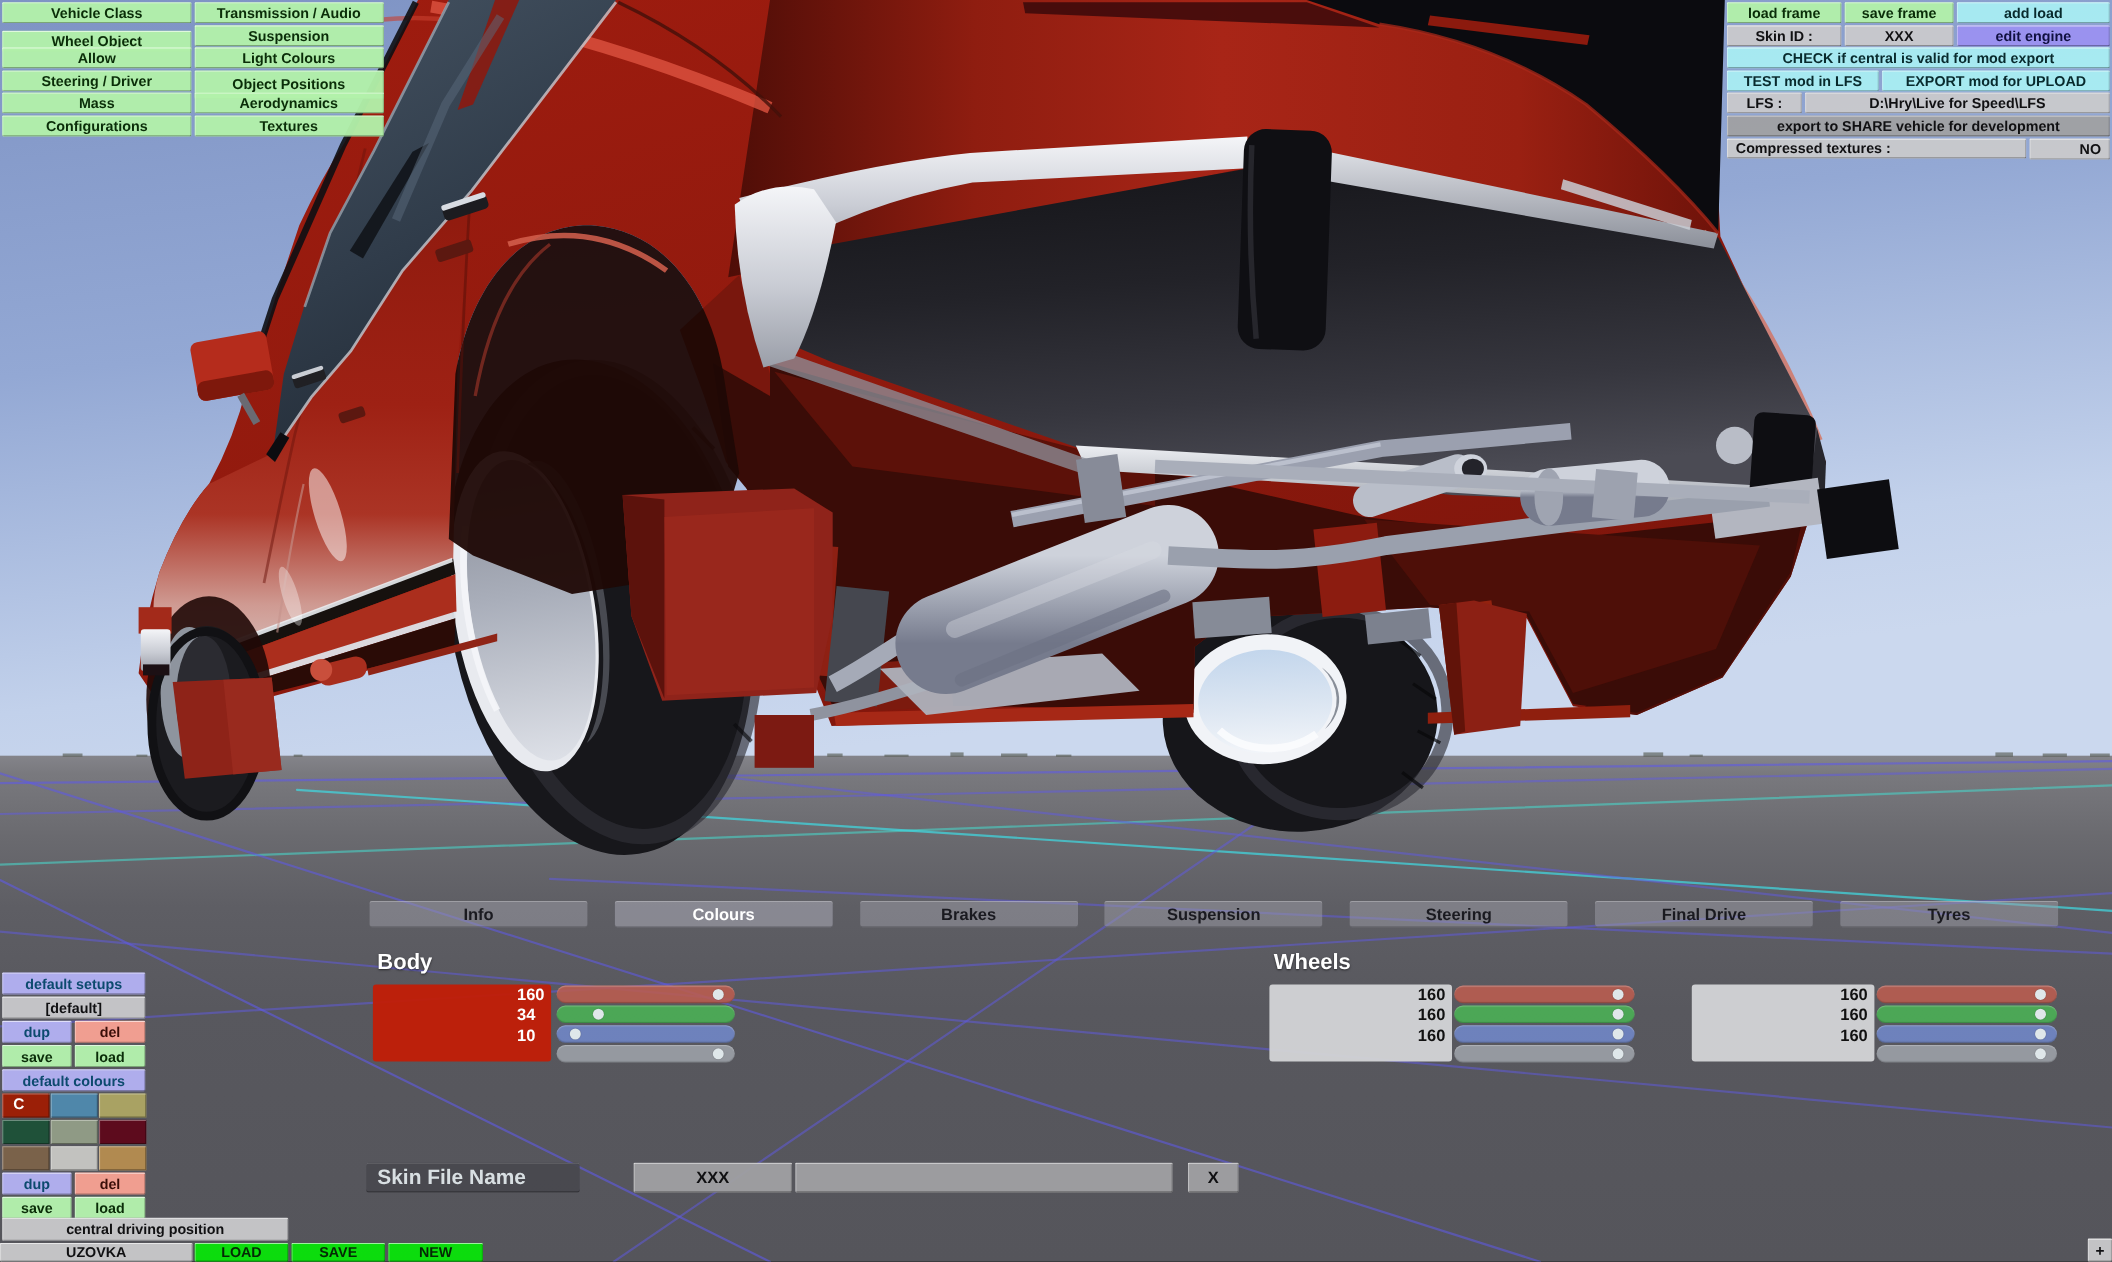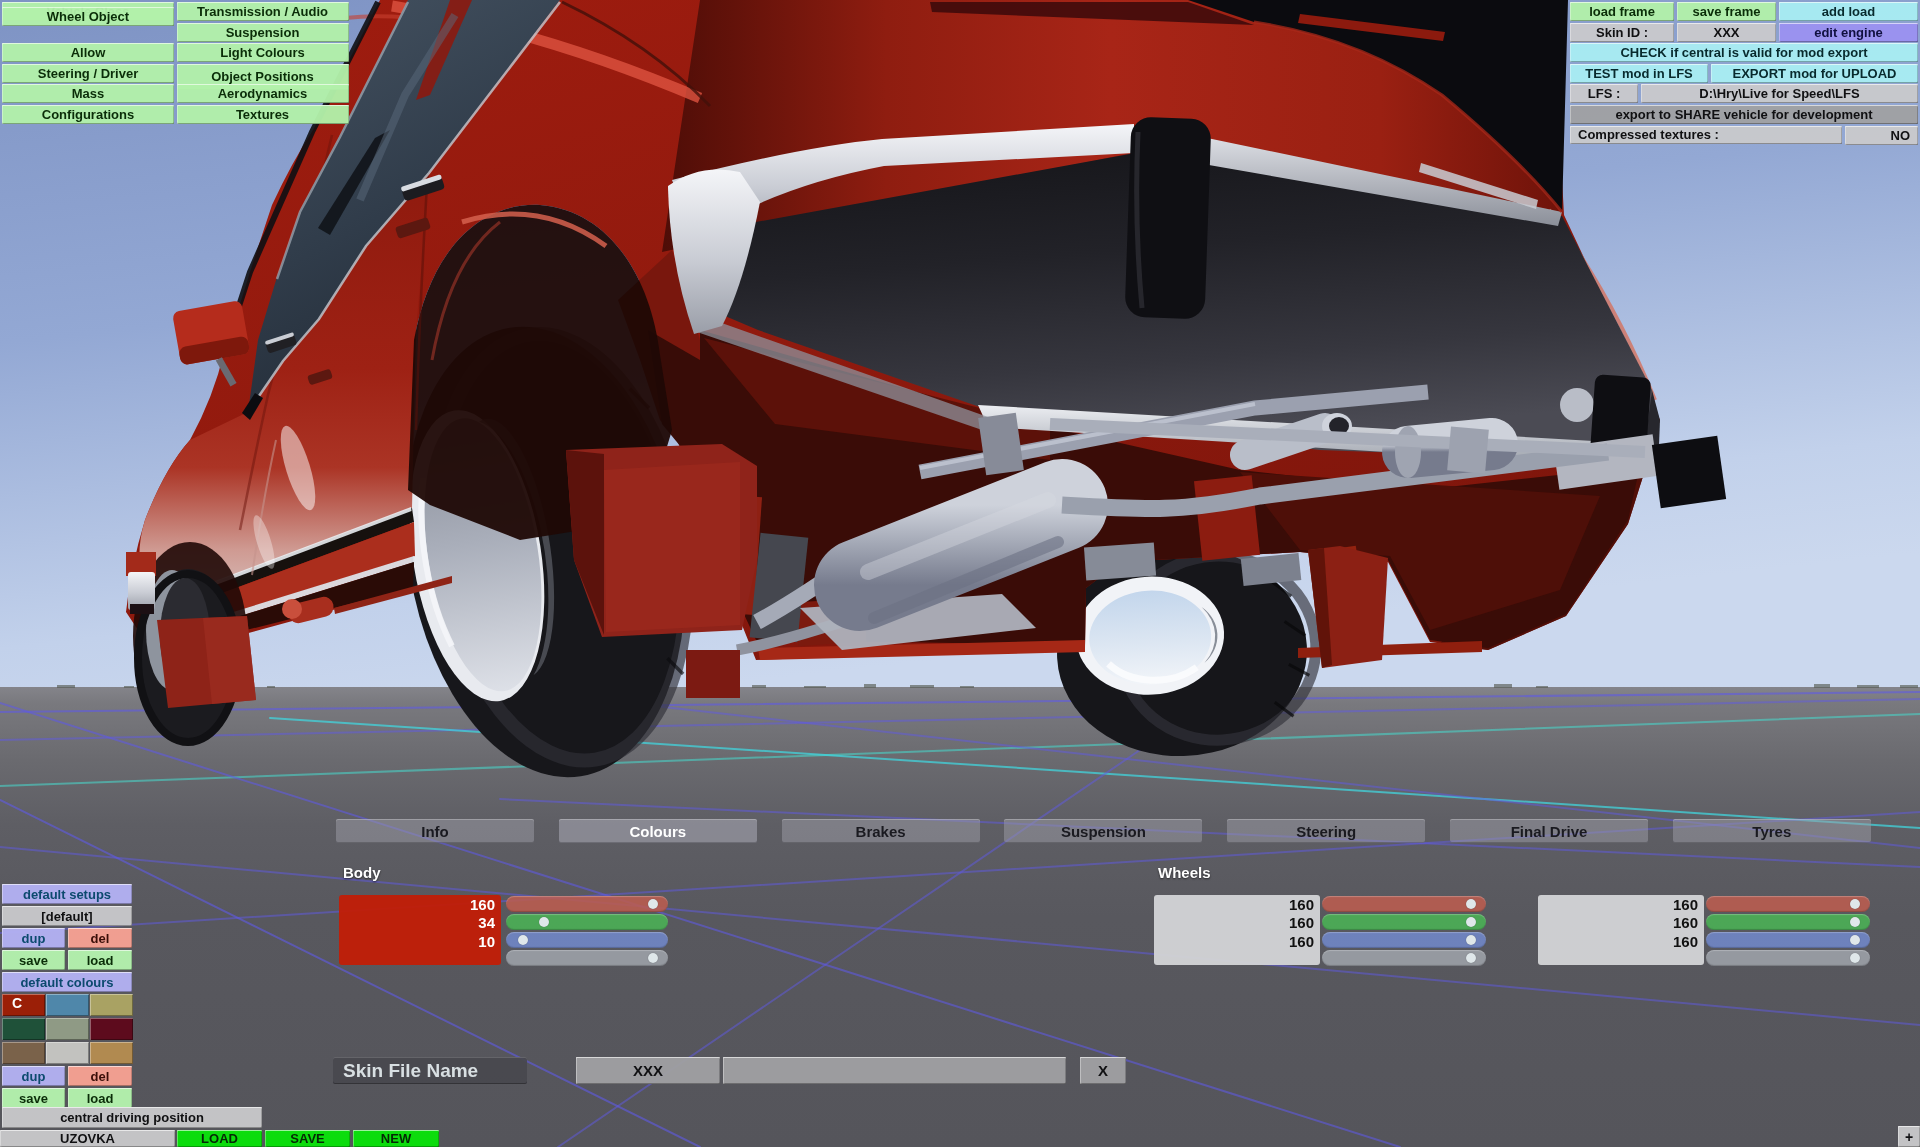--- a/index.html
+++ b/index.html
@@ -19,24 +19,24 @@
   .b-gray2  {background:rgba(160,160,162,.95);}
   .b-peri   {background:rgba(179,177,242,.96);color:#0c4a6e;}
   .b-salmon {background:rgba(247,161,147,.96);color:#3a0e08;}
   .b-pgreen {background:rgba(180,242,174,.96);color:#0a2d08;}
   .b-bgreen {background:rgba(10,225,10,.97);color:#052805;}
   .tab{position:absolute;display:flex;align-items:center;justify-content:center;
     width:198px;height:24px;background:rgba(158,158,168,.5);border-radius:2px;
     font-weight:bold;font-size:15px;color:#1a1a20;
     box-shadow:inset 0 1px 0 rgba(255,255,255,.25), inset 0 -1px 0 rgba(0,0,0,.2);}
   .tab.sel{color:#ffffff;background:rgba(172,172,184,.55);}
-  .sec-title{position:absolute;font-weight:bold;font-size:15px;color:#fff;
+  .sec-title{position:absolute;font-weight:bold;font-size:20px;color:#fff;
     text-shadow:0 1px 2px rgba(0,0,0,.6);}
   .swatch{position:absolute;border-radius:3px;}
-  .swatch .vals{position:absolute;right:6px;top:1px;text-align:right;font-weight:bold;font-size:15px;line-height:18.3px;}
+  .swatch .vals{position:absolute;right:6px;top:1px;font-weight:bold;font-size:15px;line-height:18.3px;}
   .slider{position:absolute;height:16px;border-radius:8px;
     box-shadow:inset 0 1px 1px rgba(255,255,255,.25), inset 0 -1px 1px rgba(0,0,0,.2);}
   .slider .knob{position:absolute;top:3px;width:10px;height:10px;border-radius:50%;
     background:#dfe7ea;box-shadow:0 0 1px rgba(0,0,0,.4);}
   .sl-r{background:rgba(187,92,80,.88);}
   .sl-g{background:rgba(74,178,85,.88);}
   .sl-b{background:rgba(113,135,201,.88);}
   .sl-x{background:rgba(160,164,171,.85);}
   .pal{position:absolute;width:43px;height:22px;
     box-shadow:inset 1px 1px 0 rgba(255,255,255,.35), inset -1px -1px 0 rgba(0,0,0,.35);}
@@ -366,21 +366,21 @@
         <rect x="126" y="552" width="30" height="24" fill="#a32a1a"></rect>
         <rect x="128" y="572" width="27" height="38" rx="3" fill="url(#chrome)"></rect>
         <rect x="130" y="604" width="24" height="10" fill="#1c1014"></rect>
       </g>
     </g>
   </g>
 </svg>
 
 <div>
   <div class="btn b-green" style="left:2px;top:2px;width:172px;height:19px">Vehicle Class</div>
-  <div class="btn b-green" style="left:2px;top:7px;width:172px;height:19px">Wheel Object</div>
+  <div class="btn b-green" style="left:2px;top:28px;width:172px;height:19px">Wheel Object</div>
   <div class="btn b-green" style="left:2px;top:43.2px;width:172px;height:19px">Allow</div>
   <div class="btn b-green" style="left:2px;top:63.8px;width:172px;height:19px">Steering / Driver</div>
   <div class="btn b-green" style="left:2px;top:84.4px;width:172px;height:19px">Mass</div>
   <div class="btn b-green" style="left:2px;top:105px;width:172px;height:19px">Configurations</div>
   <div class="btn b-green" style="left:176.5px;top:2px;width:172px;height:19px">Transmission / Audio</div>
   <div class="btn b-green" style="left:176.5px;top:22.6px;width:172px;height:19px">Suspension</div>
   <div class="btn b-green" style="left:176.5px;top:43.2px;width:172px;height:19px">Light Colours</div>
   <div class="btn b-green" style="left:176.5px;top:63.8px;width:172px;height:26px">Object Positions</div>
   <div class="btn b-green" style="left:176.5px;top:84.4px;width:172px;height:19px">Aerodynamics</div>
   <div class="btn b-green" style="left:176.5px;top:105px;width:172px;height:19px">Textures</div>

